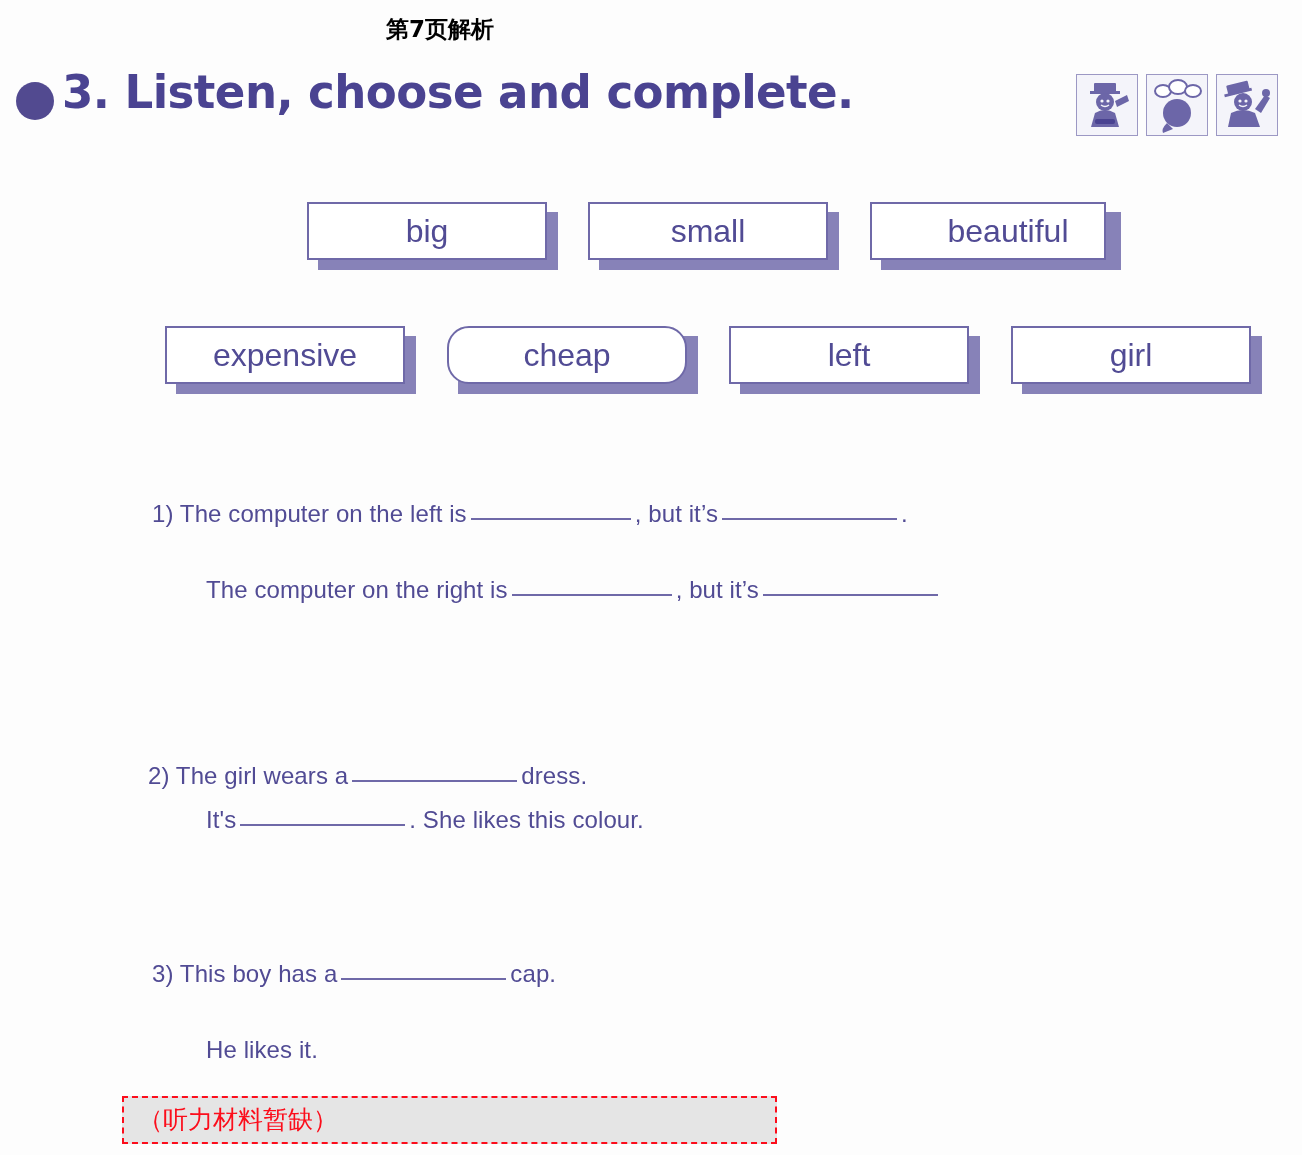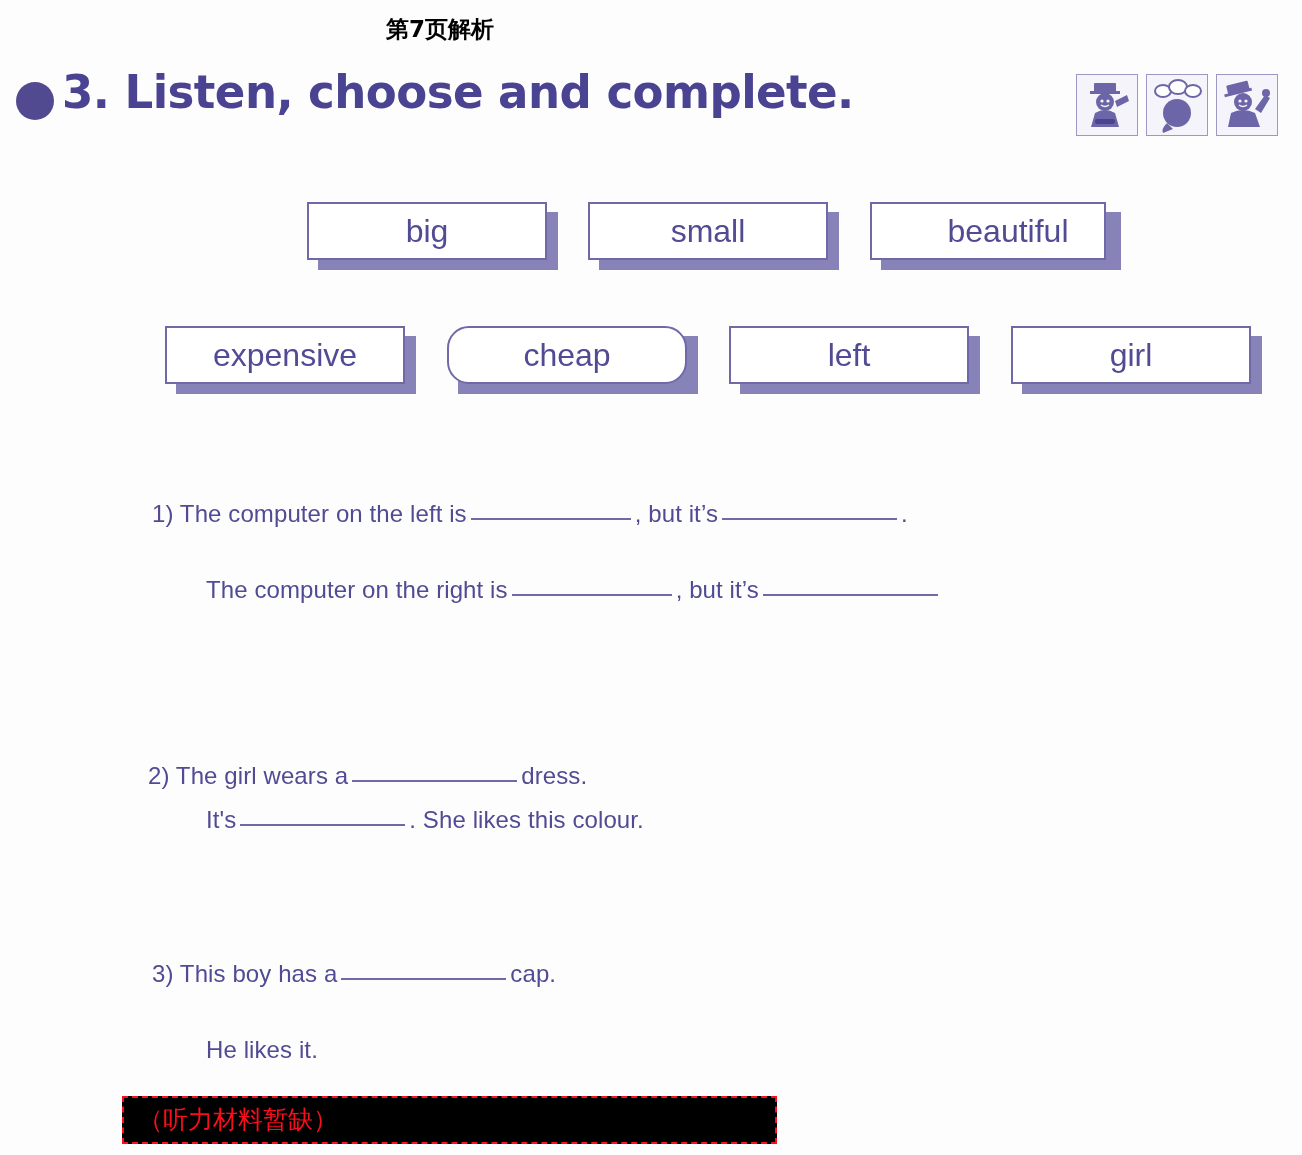--- a/index.html
+++ b/index.html
@@ -120,21 +120,21 @@
 
   
   #note-box {
     position: absolute;
     left: 122px;
     top: 1096px;
     width: 655px;
     height: 48px;
     box-sizing: border-box;
     border: 2px dashed #fc0d1b;
-    background: #000000;
+    background: #e5e5e5;
   }
   #note-text {
     position: absolute;
     left: 14px;
     top: 5px;
     font-family: "DejaVu Sans", "Liberation Sans", sans-serif;
     font-size: 25px;
     color: #fc0d1b;
     white-space: nowrap;
   }

